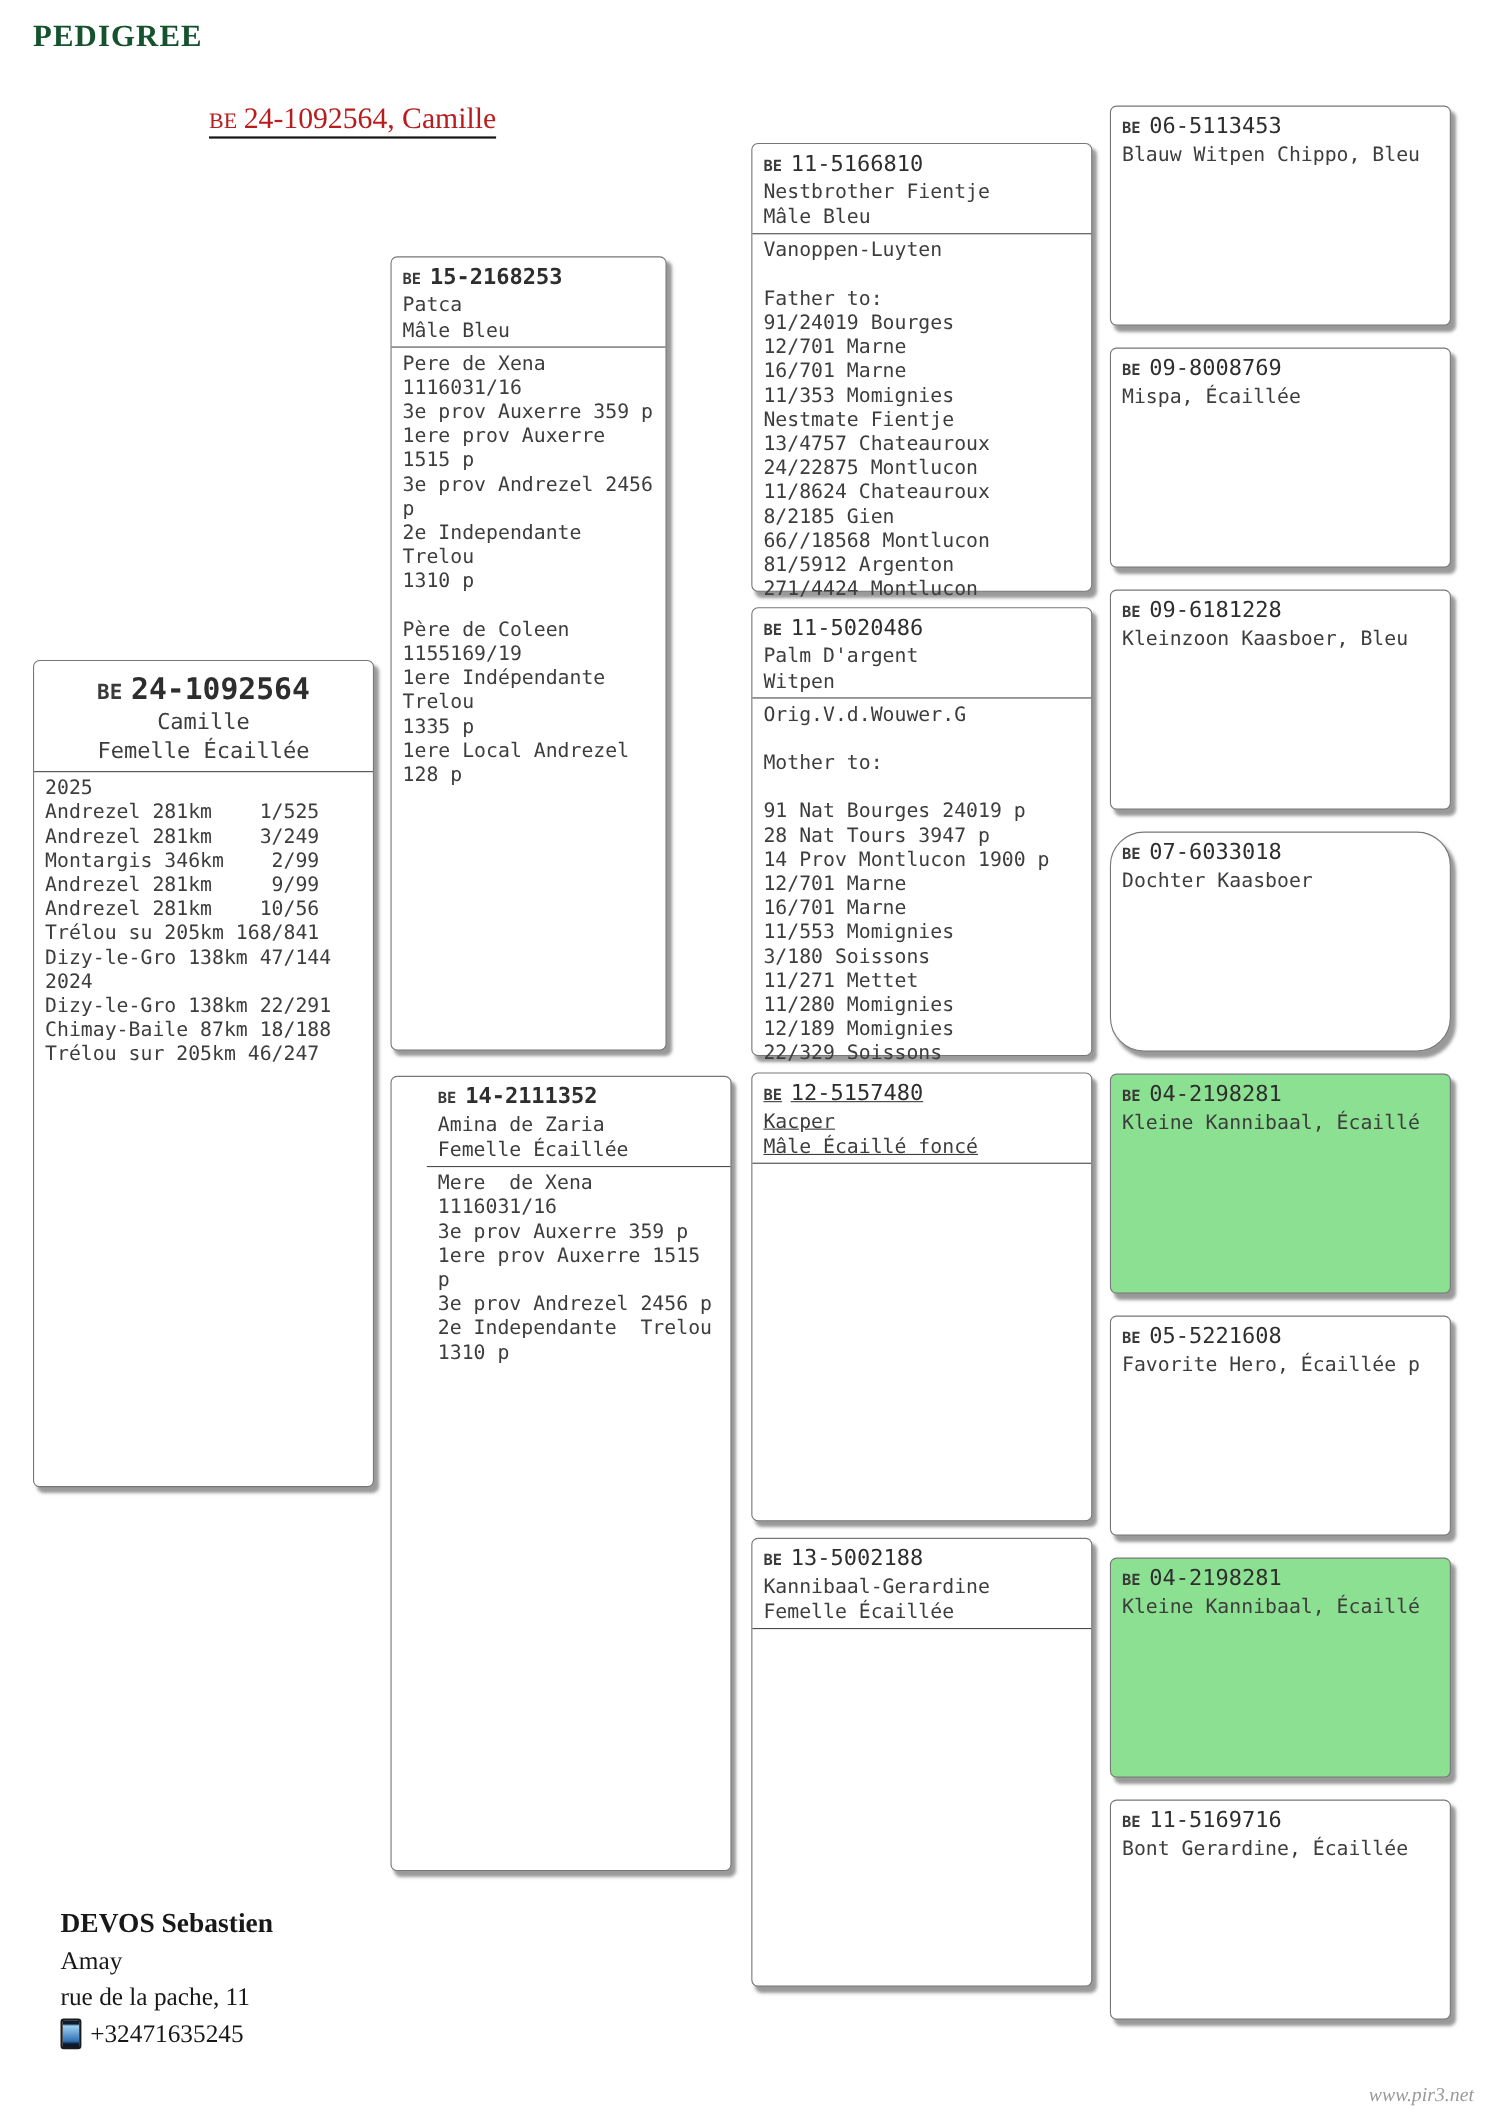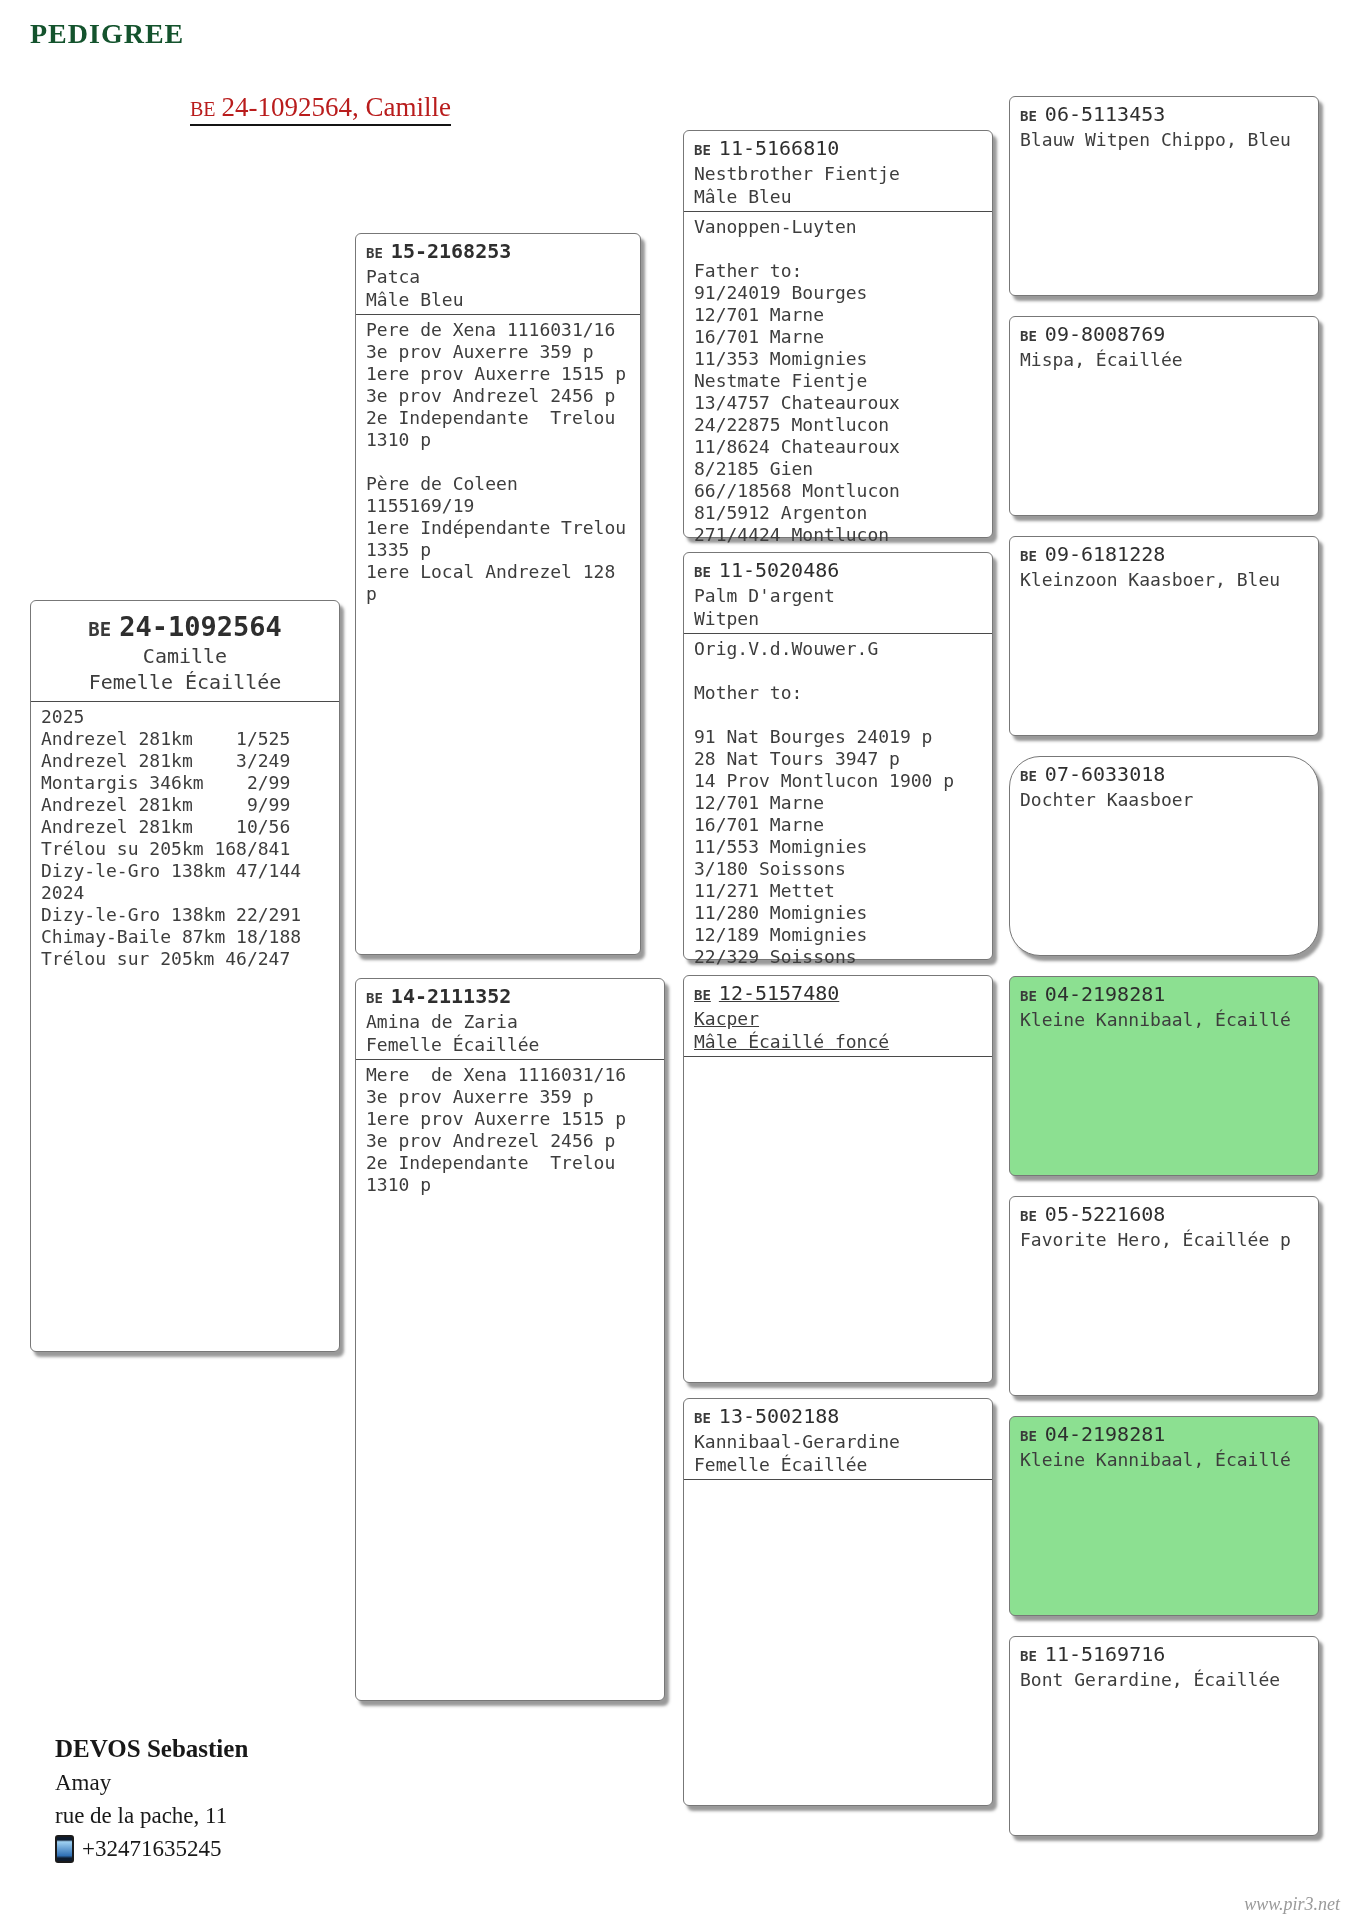--- a/index.html
+++ b/index.html
@@ -81,40 +81,40 @@
 Andrezel 281km     9/99
 Andrezel 281km    10/56
 Trélou su 205km 168/841
 Dizy-le-Gro 138km 47/144
 2024
 Dizy-le-Gro 138km 22/291
 Chimay-Baile 87km 18/188
 Trélou sur 205km 46/247</div>
 </div>
 
-<div class="box" style="left:355px;top:233px;width:286px;height:722px;">
+<div class="box" style="left:355px;top:233px;width:251px;height:722px;">
   <div class="box-head">
     <div><span class="be">BE</span><span class="ring bold">15-2168253</span></div>
     <div class="name">Patca</div>
     <div class="sex">Mâle Bleu</div>
   </div>
   <div class="box-body">Pere de Xena 1116031/16
 3e prov Auxerre 359 p
 1ere prov Auxerre 1515 p
 3e prov Andrezel 2456 p
 2e Independante  Trelou
 1310 p
 
 Père de Coleen 1155169/19
 1ere Indépendante Trelou
 1335 p
 1ere Local Andrezel 128 p</div>
 </div>
 
-<div class="box" style="left:355px;top:978px;width:310px;height:723px;">
+<div class="box" style="left:355px;top:978px;width:310px;height:723px;padding-left:32px;">
   <div class="box-head">
     <div><span class="be">BE</span><span class="ring bold">14-2111352</span></div>
     <div class="name">Amina de Zaria</div>
     <div class="sex">Femelle Écaillée</div>
   </div>
   <div class="box-body">Mere  de Xena 1116031/16
 3e prov Auxerre 359 p
 1ere prov Auxerre 1515 p
 3e prov Andrezel 2456 p
 2e Independante  Trelou

